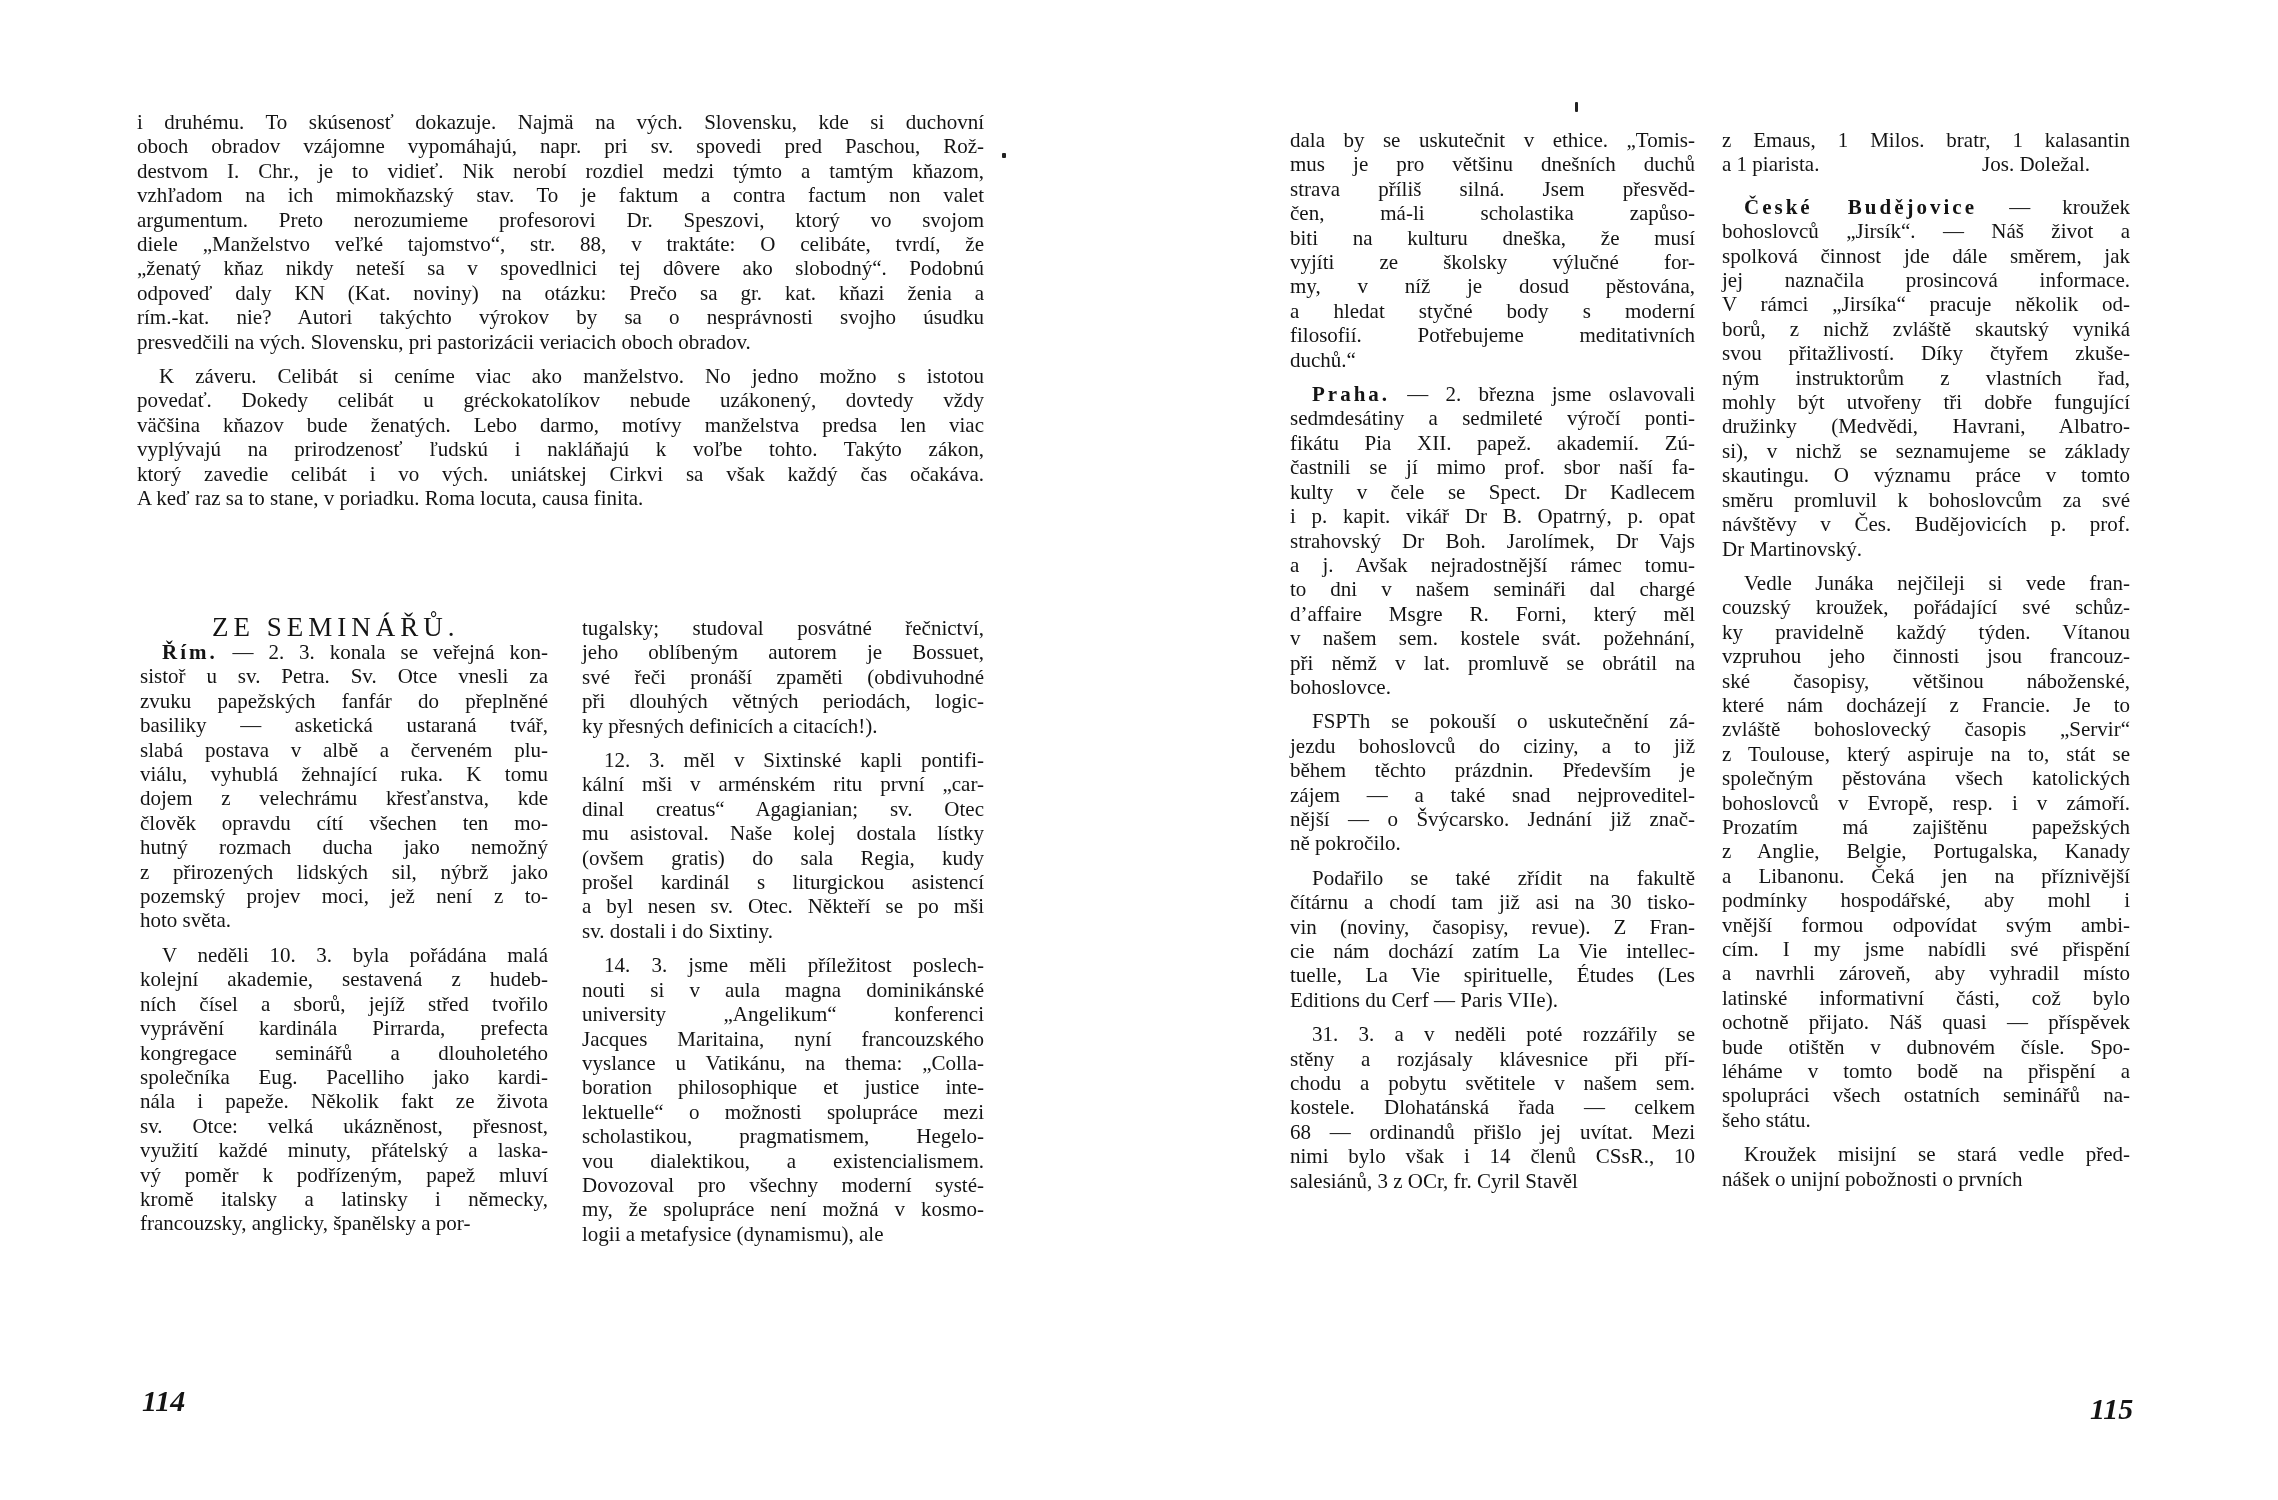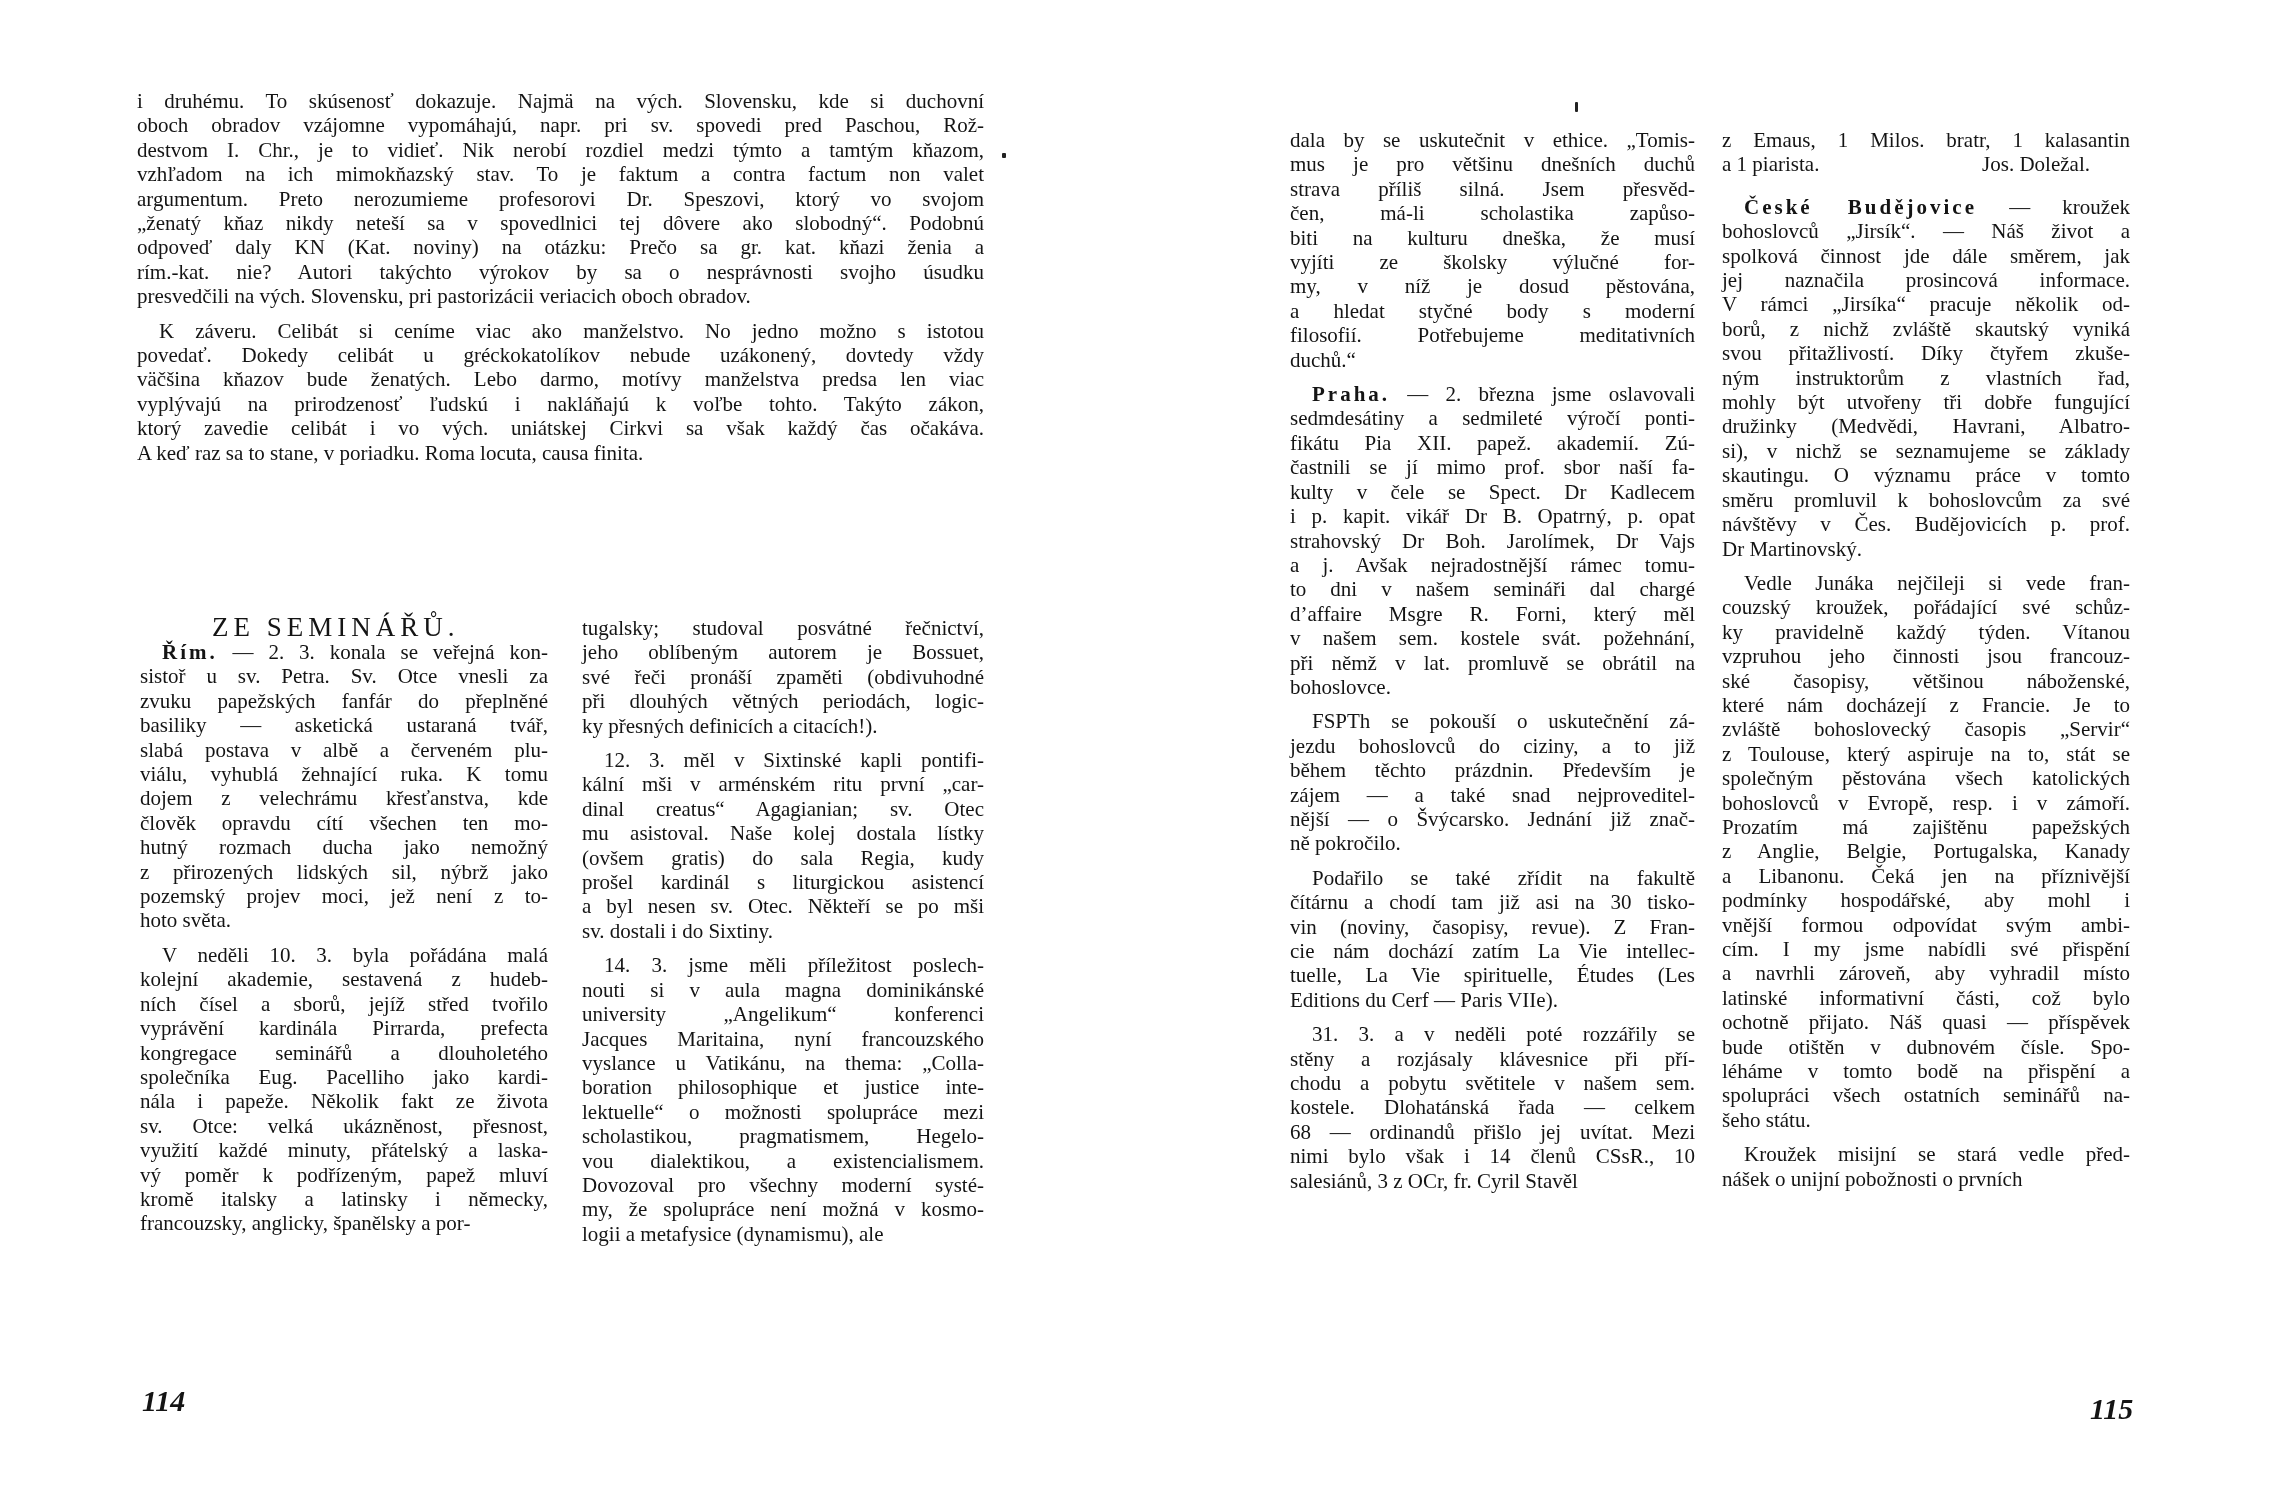--- a/index.html
+++ b/index.html
@@ -23,27 +23,28 @@
     position: absolute; font-size: 27px; letter-spacing: 5px; font-weight: normal;
   }
   .pagenum {
     position: absolute; font-style: italic; font-size: 30px; font-weight: bold;
   }
   .dot { position: absolute; width: 4px; height: 5px; background: #222; border-radius: 1px; }
 </style>
 </head>
 <body>
 
-<div class="col" style="left:137px; top:89px; width:847px;" id="lp-top">
+<div class="col" style="left:137px; top:110px; width:847px;" id="lp-top">
     <div style="margin-bottom: 10px;">
       <span class="line">i druhému. To skúsenosť dokazuje. Najmä na vých. Slovensku, kde si duchovní</span>
       <span class="line">oboch obradov vzájomne vypomáhajú, napr. pri sv. spovedi pred Paschou, Rož-</span>
       <span class="line">destvom I. Chr., je to vidieť. Nik nerobí rozdiel medzi týmto a tamtým kňazom,</span>
       <span class="line">vzhľadom na ich mimokňazský stav. To je faktum a contra factum non valet</span>
       <span class="line">argumentum. Preto nerozumieme profesorovi Dr. Speszovi, ktorý vo svojom</span>
+      <span class="line">diele „Manželstvo veľké tajomstvo“, str. 88, v traktáte: O celibáte, tvrdí, že</span>
       <span class="line">„ženatý kňaz nikdy neteší sa v spovedlnici tej dôvere ako slobodný“. Podobnú</span>
       <span class="line">odpoveď daly KN (Kat. noviny) na otázku: Prečo sa gr. kat. kňazi ženia a</span>
       <span class="line">rím.-kat. nie? Autori takýchto výrokov by sa o nesprávnosti svojho úsudku</span>
       <span class="line last">presvedčili na vých. Slovensku, pri pastorizácii veriacich oboch obradov.</span>
     </div>
     <div style="margin-bottom: 10px;">
       <span class="line" style="padding-left: 22px;">K záveru. Celibát si ceníme viac ako manželstvo. No jedno možno s istotou</span>
       <span class="line">povedať. Dokedy celibát u gréckokatolíkov nebude uzákonený, dovtedy vždy</span>
       <span class="line">väčšina kňazov bude ženatých. Lebo darmo, motívy manželstva predsa len viac</span>
       <span class="line">vyplývajú na prirodzenosť ľudskú i nakláňajú k voľbe tohto. Takýto zákon,</span>

